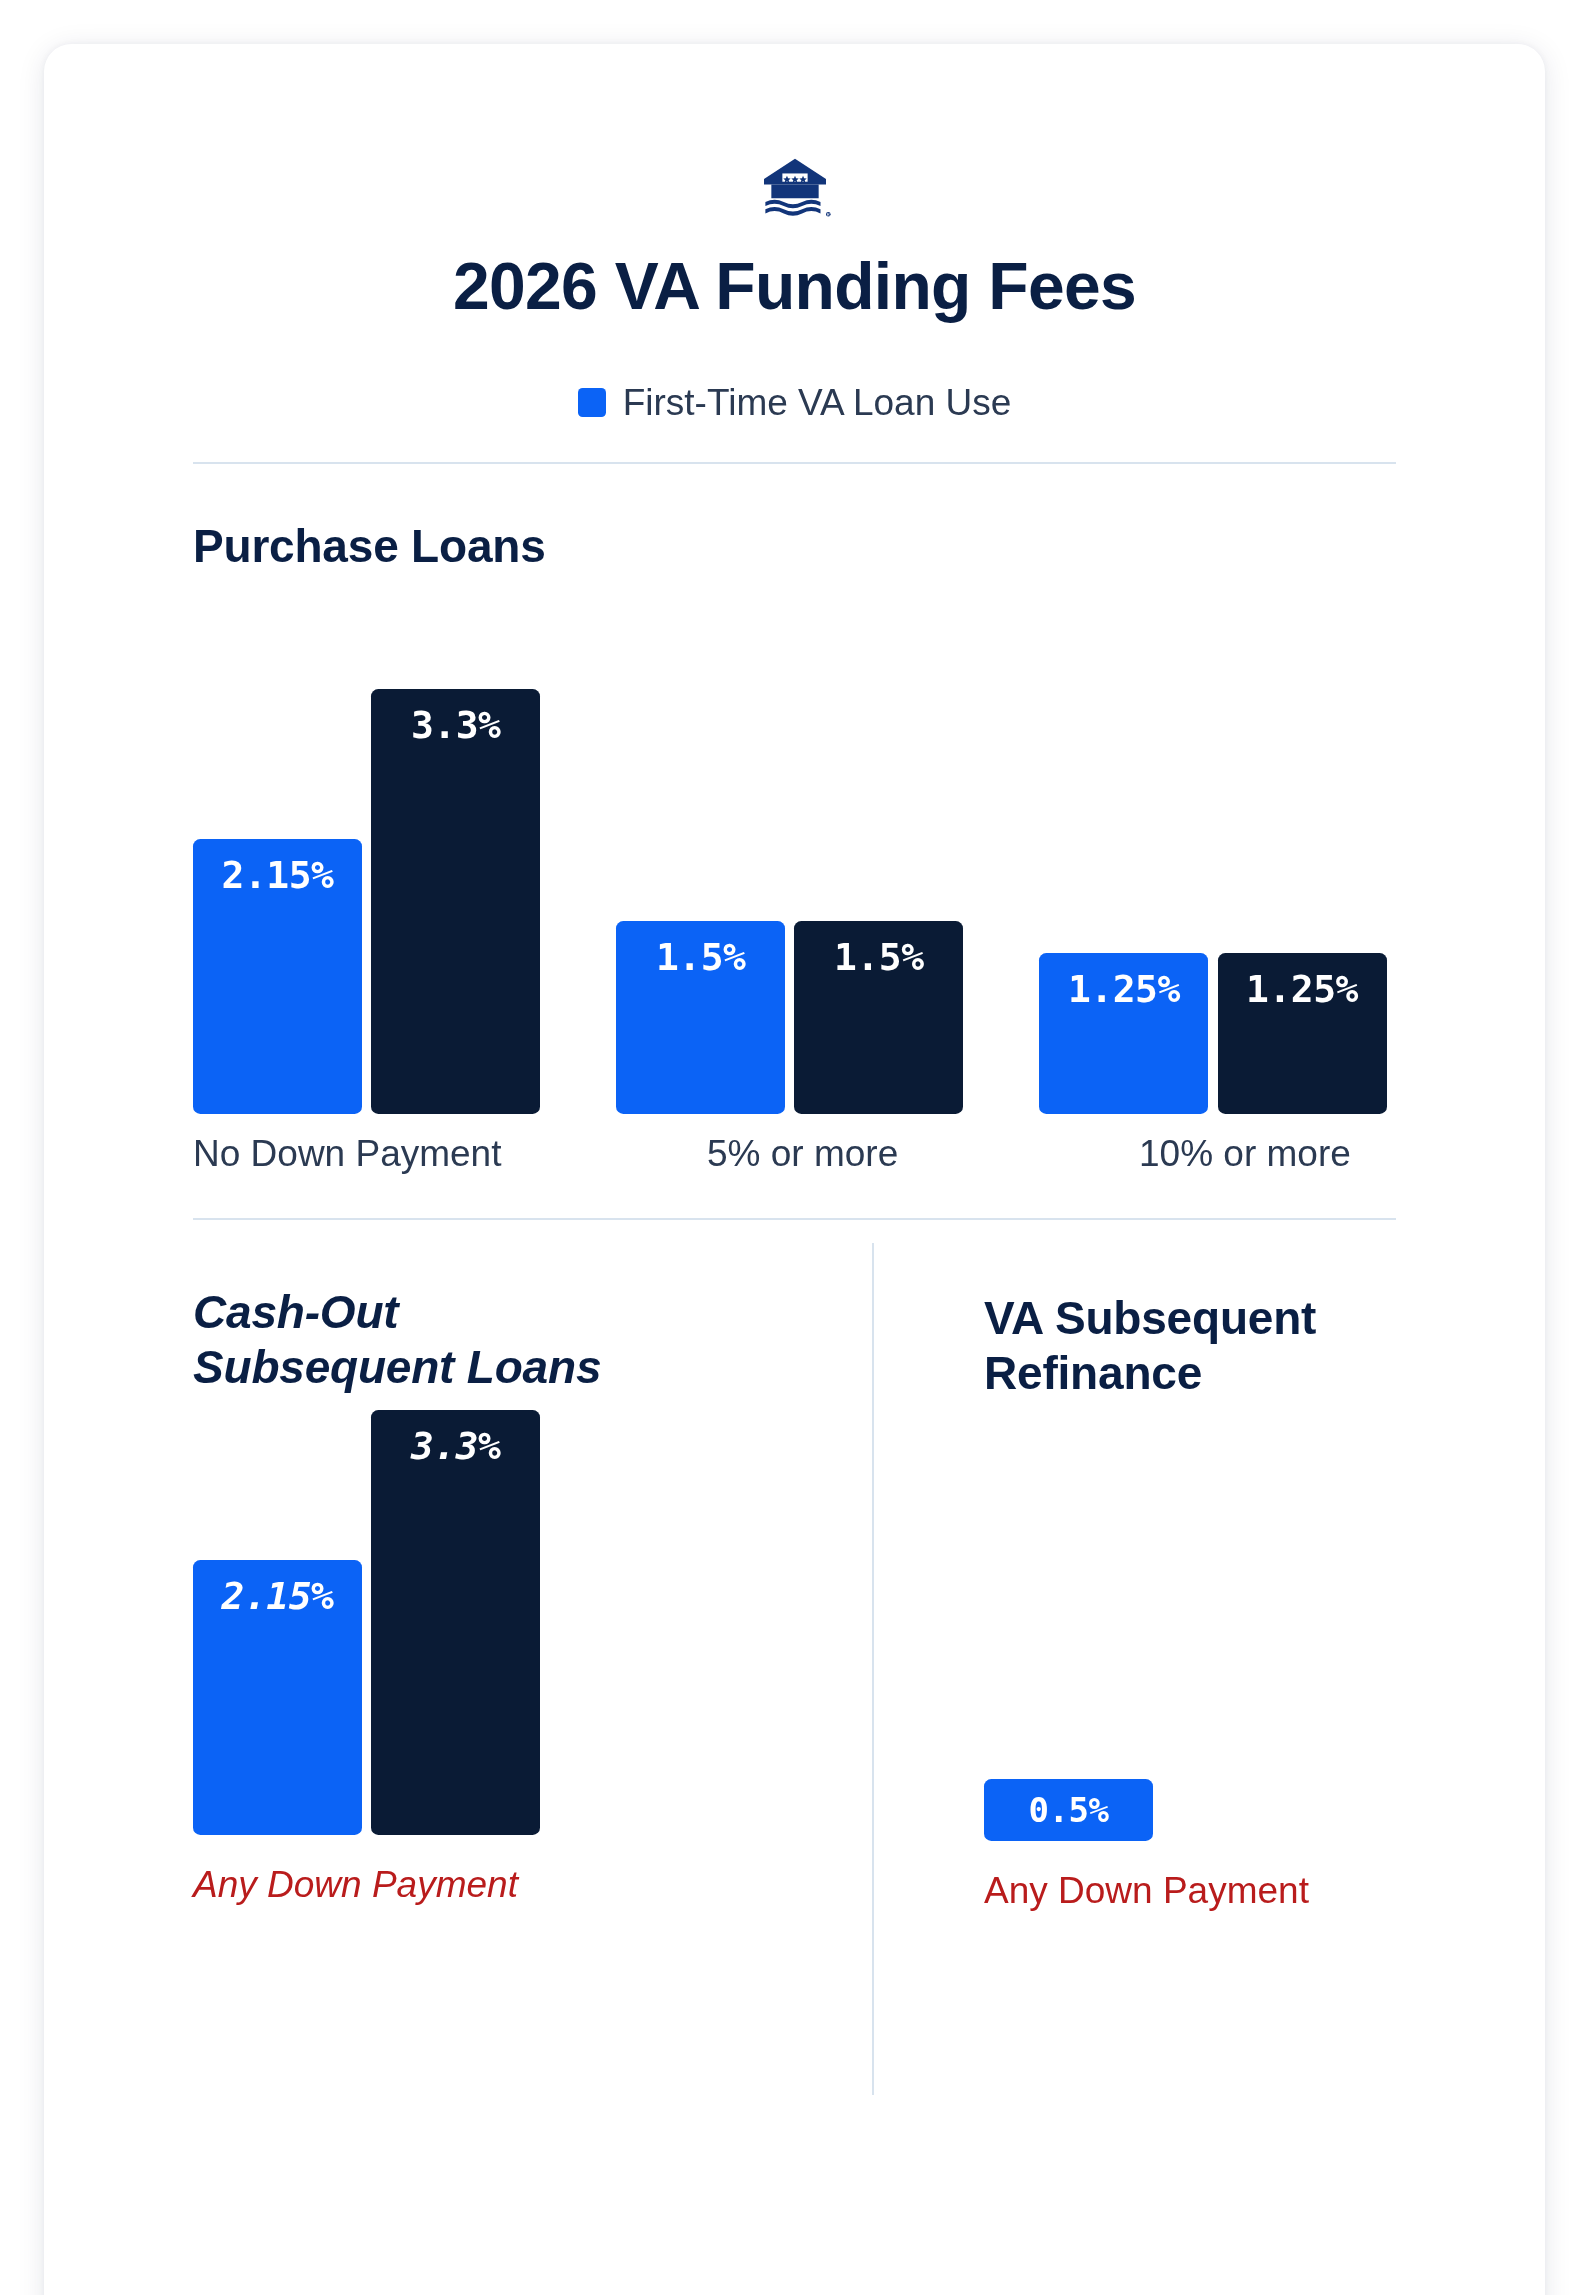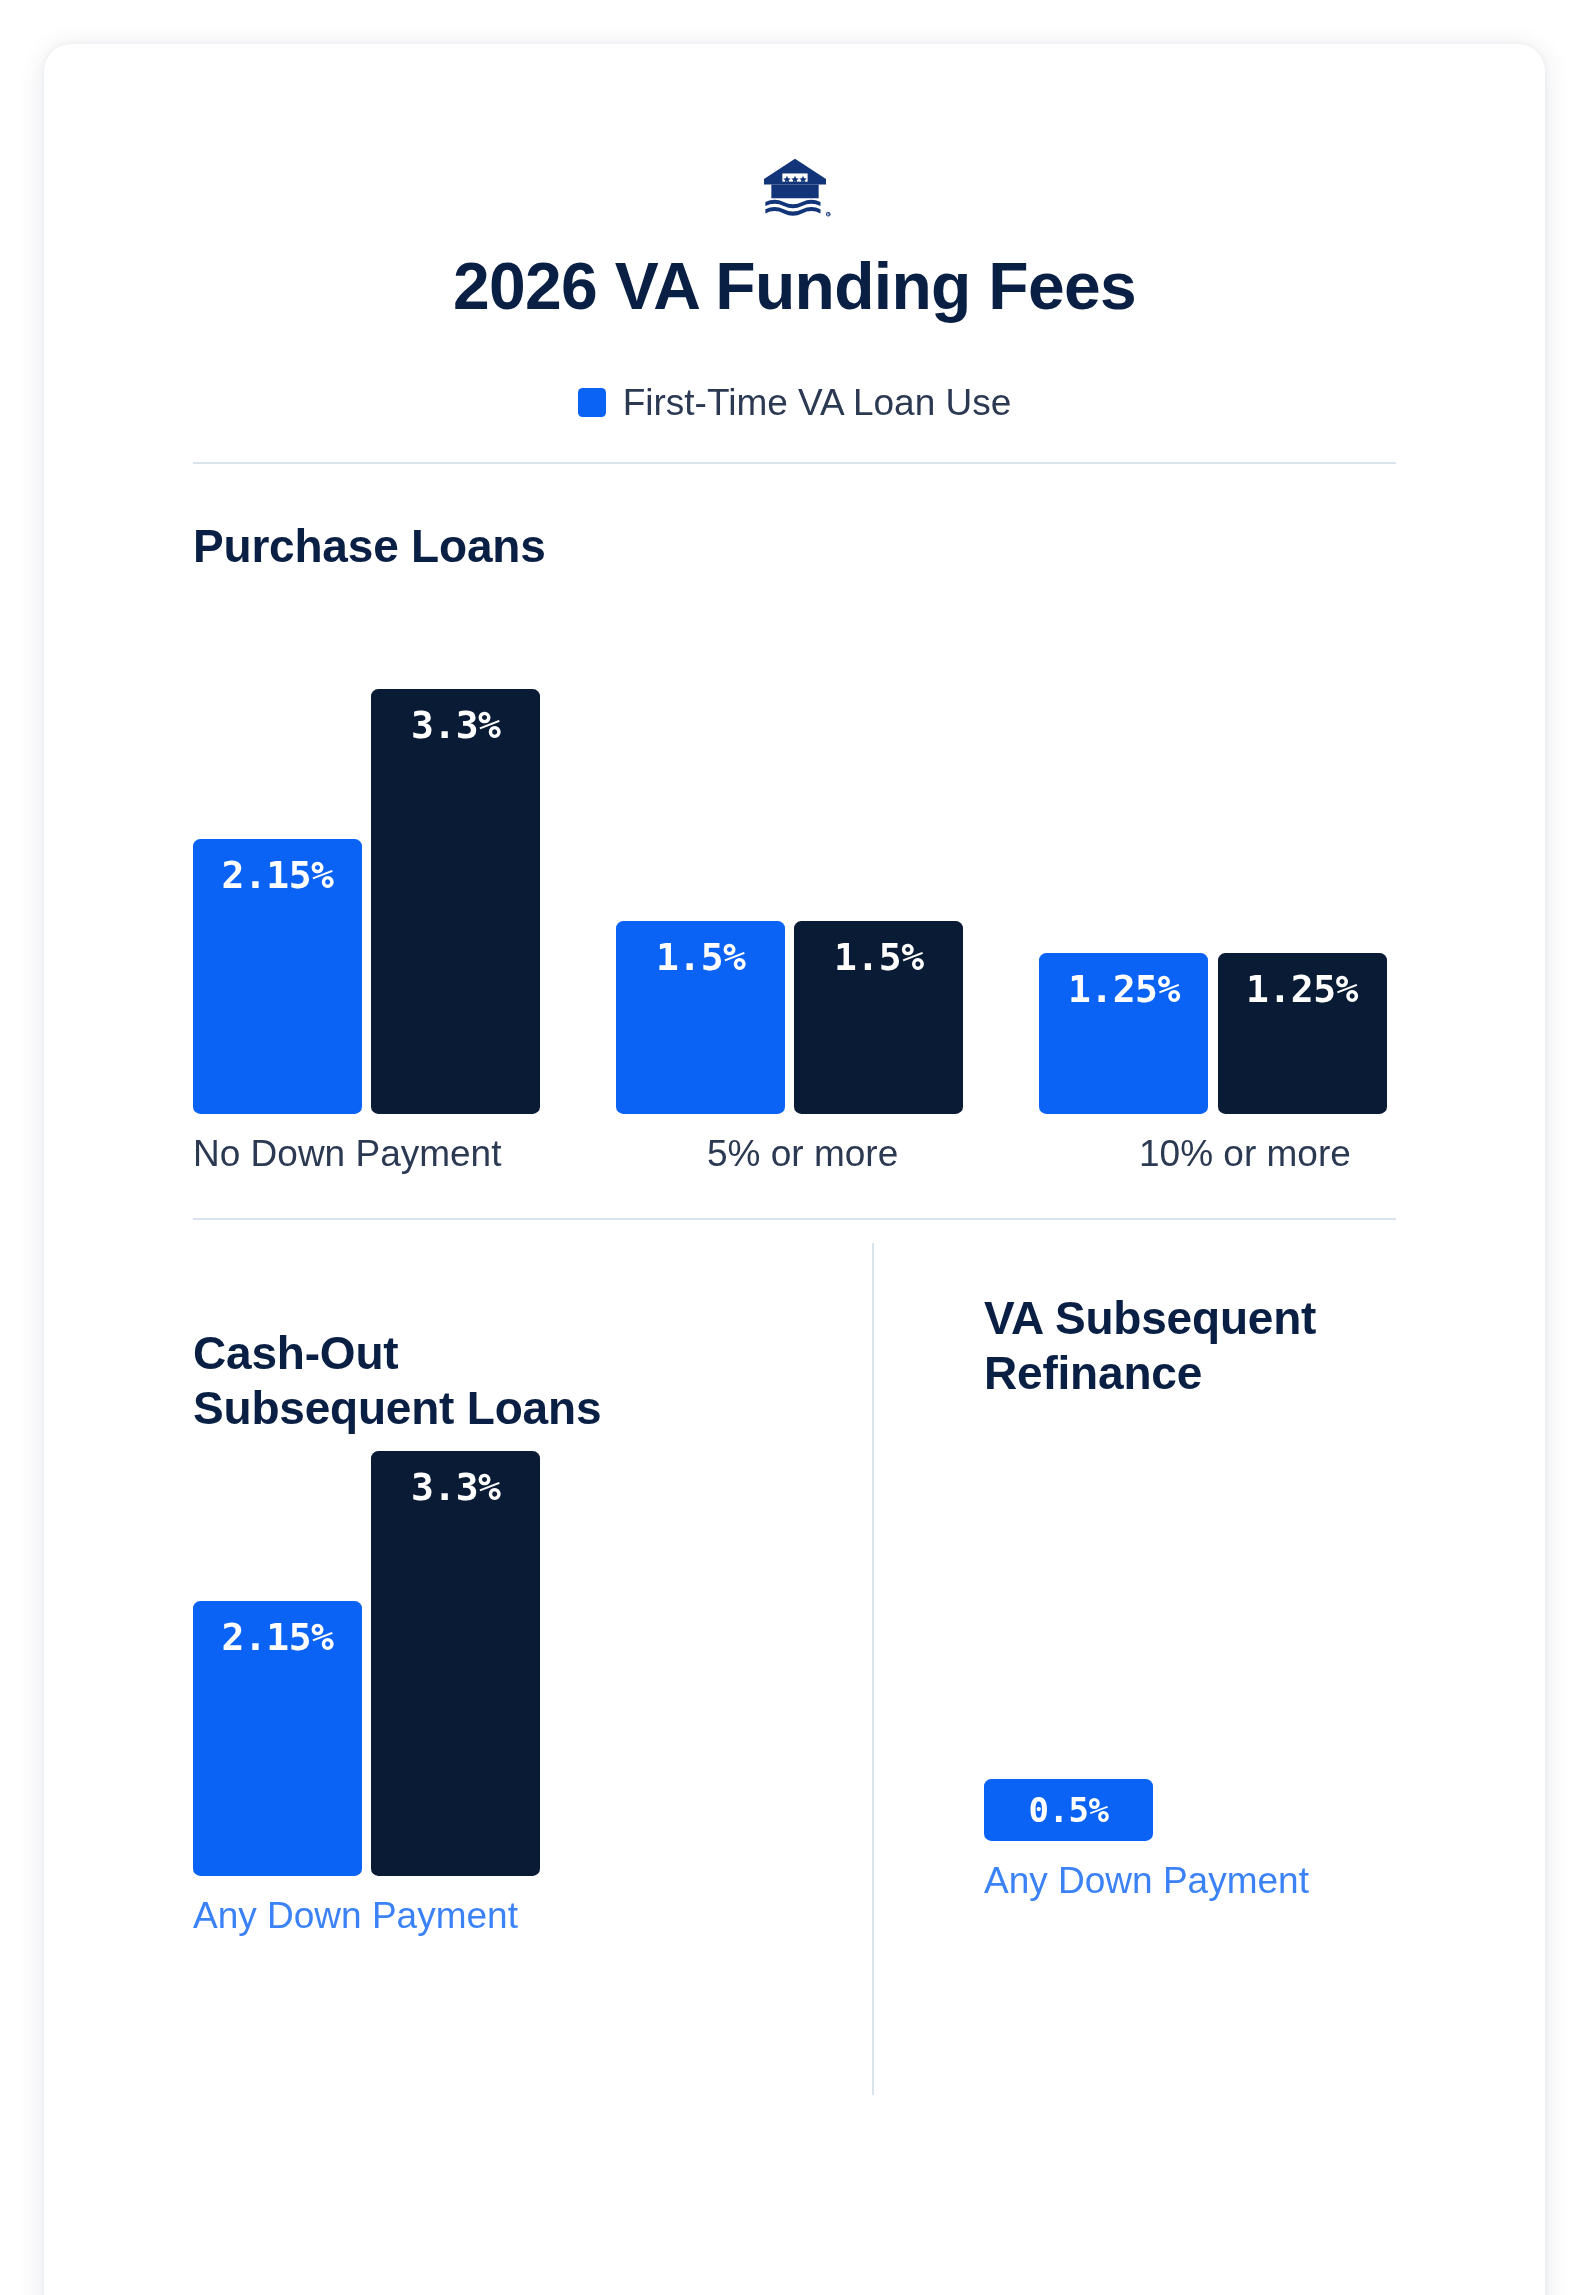--- a/index.html
+++ b/index.html
@@ -166,41 +166,41 @@
 
   
   .bottom {
     display: flex;
     margin-top: 0;
     position: relative;
   }
   .panel {
     box-sizing: border-box;
   }
-  .panel-left { width: 679px; padding-top: 106px; }
+  .panel-left { width: 679px; padding-top: 65px; font-style: italic; }
   .panel-right { width: 523px; padding-top: 71px; padding-left: 112px; }
 
   .vrule {
     position: absolute;
     left: 679px;
     top: 23px;
     width: 1.8px;
     height: 852px;
     background: #d8e3ee;
   }
 
   .panel-chart {
     height: 441px;
     display: flex;
     align-items: flex-end;
   }
   .panel-axis {
-    margin-top: 21px;
+    margin-top: 31px;
     font-size: 37px;
-    color: #3b82f6;
+    color: #b91c1c;
     white-space: nowrap;
     line-height: 1;
   }
 </style>
 </head>
 <body>
 
 <div class="page">
   <div class="card">
 

